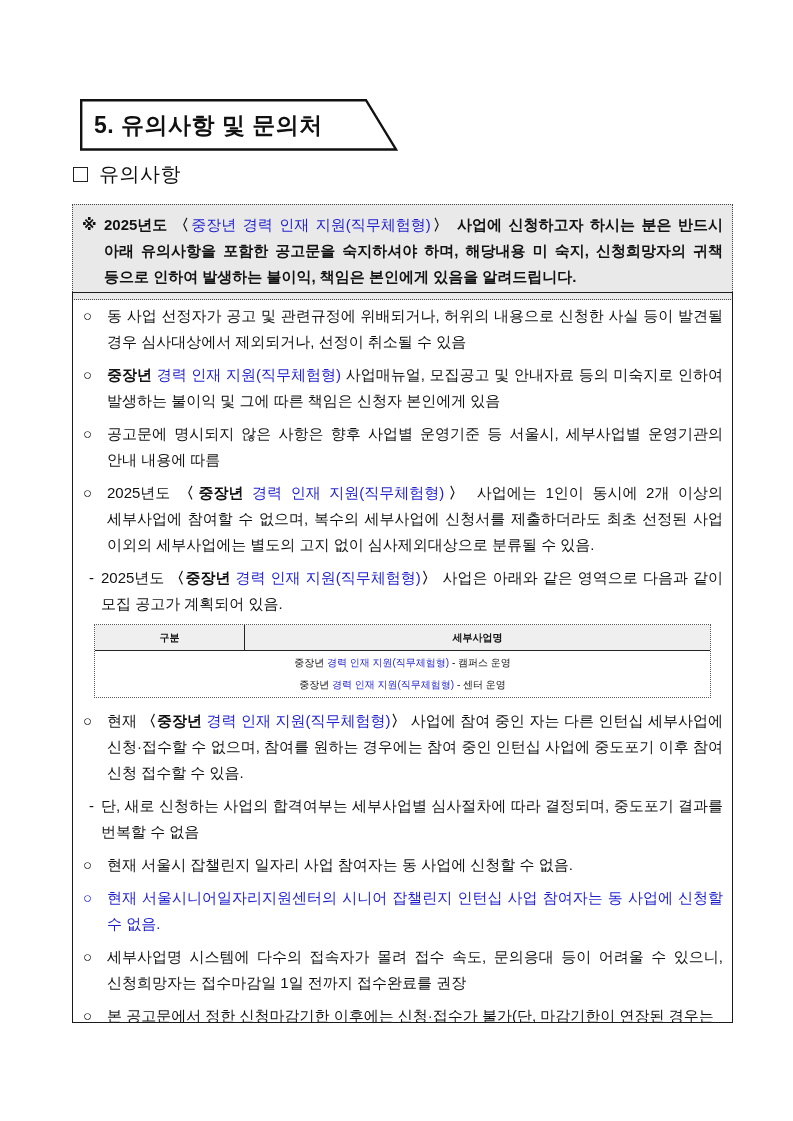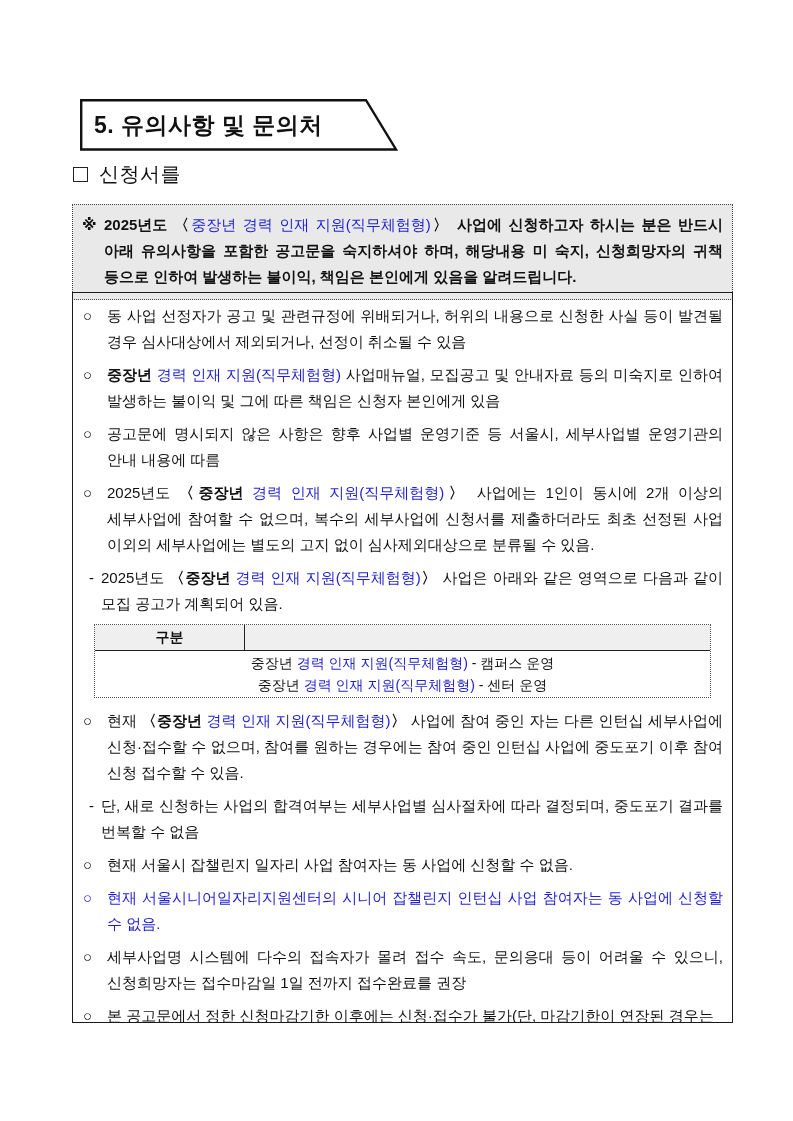--- a/index.html
+++ b/index.html
@@ -49,21 +49,21 @@
   .para.dash .m{width:19px;padding-left:7px;}
   .para .pt{flex:1;text-align:justify;word-break:keep-all;}
   .m[data-color="blue"]{color:var(--blue);}
   .r-n{}
   .r-b{font-weight:bold;}
   .r-bb{font-weight:normal;color:var(--blue);}
   .r-bl{color:var(--blue);}
   
   .tbl{
     margin:0 0 10px 12px;width:617px;box-sizing:border-box;
-    border:1.5px dotted #555;font-size:14px;
+    border:1.5px dotted #555;font-size:10px;
   }
   .trow{display:flex;}
   .thead{background:var(--thead-bg);border-bottom:1px solid #222;font-weight:bold;}
   .tc1{
     flex:none;width:150px;border-right:1px solid #222;box-sizing:border-box;
     display:flex;flex-direction:column;align-items:center;justify-content:center;
     text-align:center;
   }
   .tc2{
     flex:1;display:flex;flex-direction:column;align-items:center;justify-content:center;
@@ -78,21 +78,21 @@
 
 <div class="banner">
   <svg width="318" height="52">
     <polygon points="1.2,1.2 286,1.2 316,50.5 1.2,50.5" fill="#ffffff" stroke="#111111" stroke-width="2.4"></polygon>
   </svg>
   <span class="banner-text">5. 유의사항 및 문의처</span>
 </div>
 
 <div class="sec-heading">
   <span class="sq"></span>
-  <span>신청서를</span>
+  <span>유의사항</span>
 </div>
 
 <div class="notice">
   <span class="nmark">※</span>
   <div class="ntext"><span class="r-b">2025년도 〈</span><span class="r-bb">중장년 경력 인재 지원(직무체험형)</span><span class="r-b">〉 사업에 신청하고자 하시는 분은 반드시 아래 유의사항을 포함한 공고문을 숙지하셔야 하며, 해당내용 미 숙지, 신청희망자의 귀책 등으로 인하여 발생하는 불이익, 책임은 본인에게 있음을 알려드립니다.</span></div>
 </div>
 
 <div class="mainbox">
 
   <div class="para">
@@ -116,20 +116,21 @@
   </div>
 
   <div class="para dash">
     <span class="m" data-color="black">-</span>
     <div class="pt"><span class="r-n">2025년도 </span><span class="r-b">〈중장년 </span><span class="r-bb">경력 인재 지원(직무체험형)</span><span class="r-b">〉</span><span class="r-n"> 사업은 아래와 같은 영역으로 다음과 같이 모집 공고가 계획되어 있음.</span></div>
   </div>
 
   <div class="tbl">
     <div class="trow thead">
       <div class="tc1">구분</div>
+      <div class="tc2">세부사업명</div>
     </div>
     <div class="trow tbody">
       <div class="tc2">
         <div class="tline"><span class="r-n">중장년 </span><span class="r-bl">경력 인재 지원(직무체험형)</span><span class="r-n"> - 캠퍼스 운영</span></div>
         <div class="tline"><span class="r-n">중장년 </span><span class="r-bl">경력 인재 지원(직무체험형)</span><span class="r-n"> - 센터 운영</span></div>
       </div>
     </div>
   </div>
 
   <div class="para">

